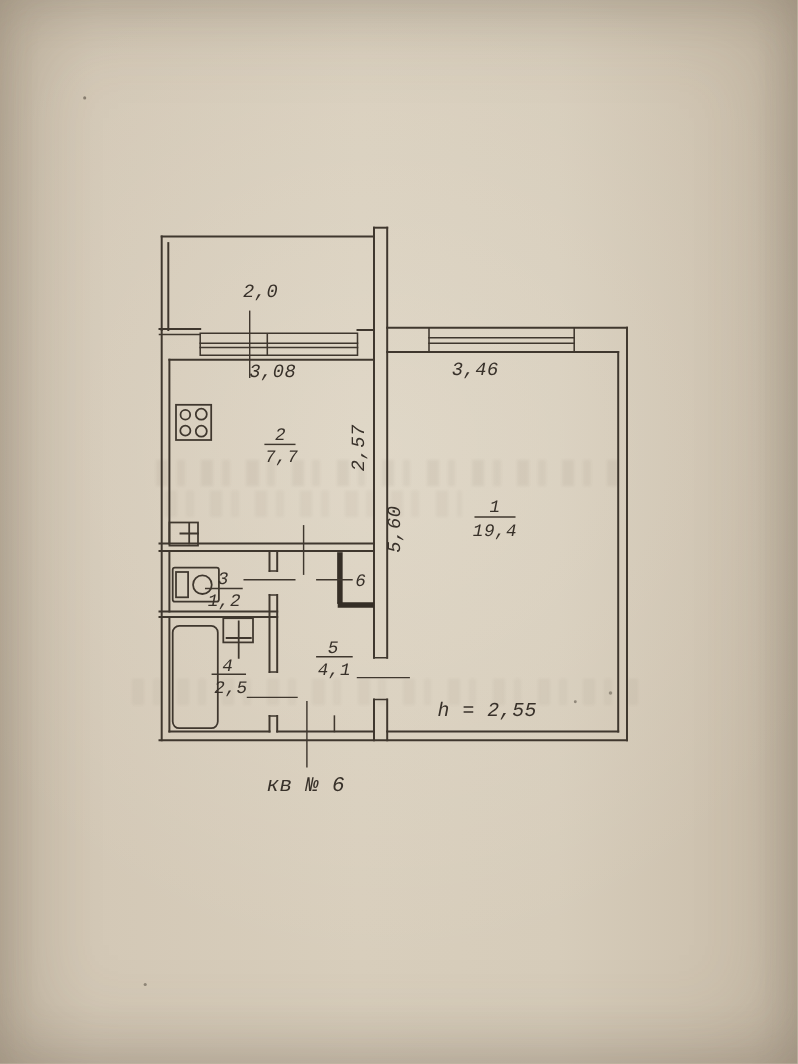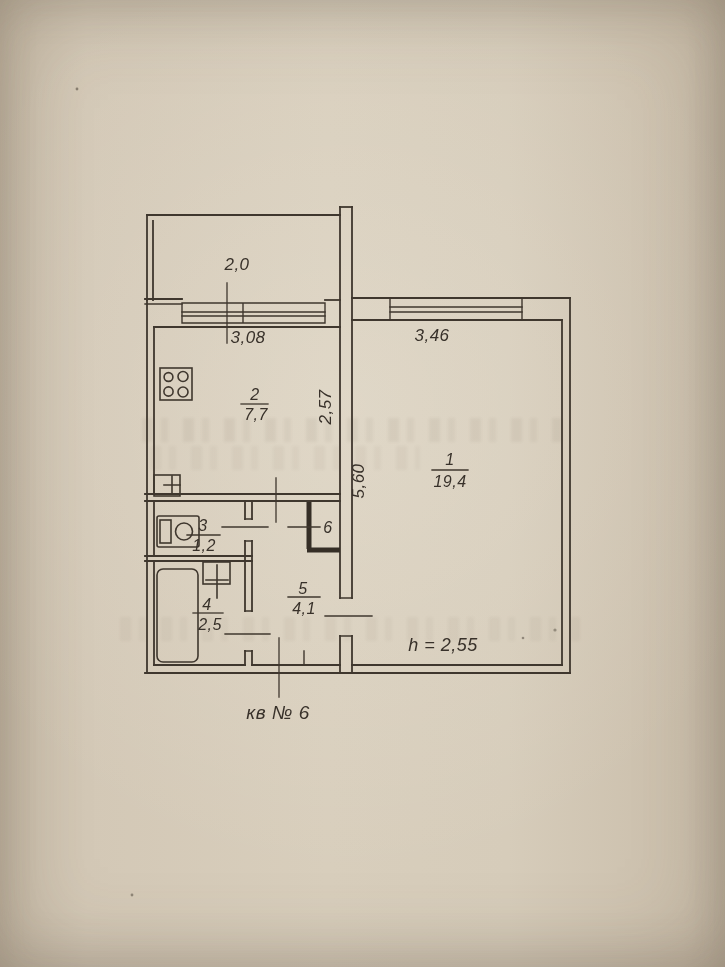--- a/index.html
+++ b/index.html
@@ -2,21 +2,21 @@
 <html><head>
 <meta charset="utf-8">
 <style>
   html,body{margin:0;padding:0;background:#b8ac9a;}
   .photo{
     position:relative;width:725px;height:967px;overflow:hidden;
     background:
       radial-gradient(ellipse 90% 70% at 48% 42%, rgba(255,253,245,0.20), rgba(255,253,245,0) 70%),
       linear-gradient(90deg,#c9bdaa 0%,#d3c8b6 12%,#d8cebc 45%,#d6ccba 70%,#cbbfac 94%,#c4b8a5 100%),
       #d4c9b7;
-    font-family:Liberation Sans, sans-serif;
+    font-family:Liberation Mono, monospace;
   }
   .photo::after{ 
     content:"";position:absolute;inset:0;pointer-events:none;
     box-shadow:inset 0 0 90px rgba(92,78,62,0.28), inset 0 -18px 40px rgba(92,78,62,0.12), inset 0 14px 34px rgba(110,95,78,0.10);
   }
   svg{position:absolute;left:0;top:0;}
   .ink{stroke:#3f372e;fill:none;stroke-width:1.8;stroke-linecap:square;}
   .thin{stroke-width:1.4;}
   .tick{stroke-width:1.3;}
   .thick{stroke:#352e26;stroke-width:5;}

